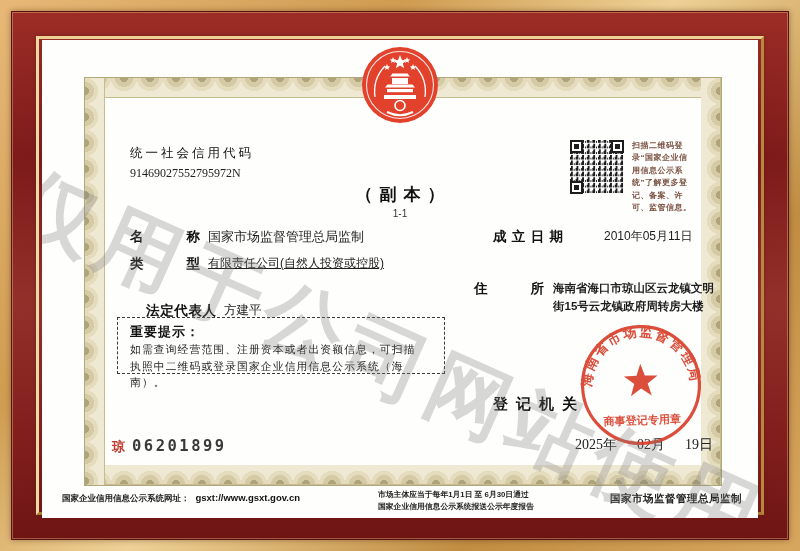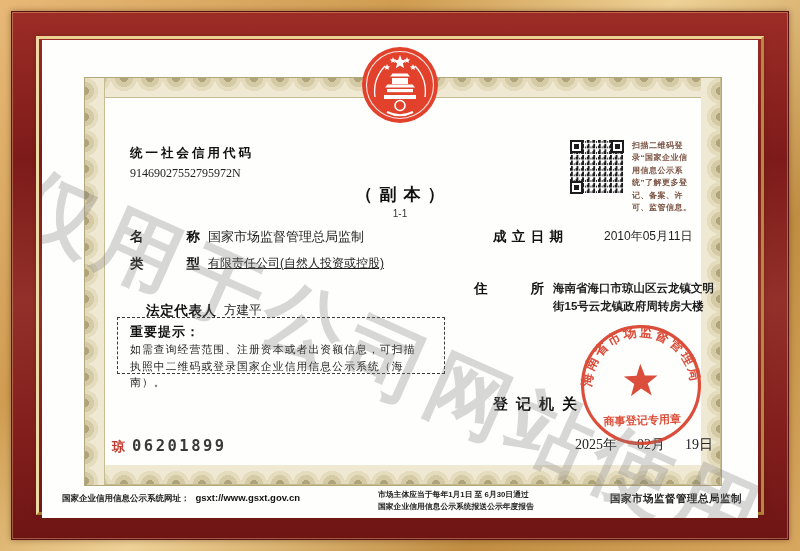--- a/index.html
+++ b/index.html
@@ -29,21 +29,21 @@
   .gb .v { top:0; bottom:0; width:20px;
     background-image:radial-gradient(circle at 0px 13px, rgba(168,156,112,.9) 0 4px, rgba(198,186,140,.65) 4px 9px, rgba(219,209,172,.55) 9px 13px, rgba(239,233,211,0) 13px);
     background-size:20px 26px; background-repeat:repeat-y; }
   .gb .left { left:0; border-right:1px solid #c6bc92; }
   .gb .right { right:0; border-left:1px solid #c6bc92; transform:scaleX(-1); }
 
   .z { position:absolute; z-index:2; }
 
   .emblem { left:318px; top:5px; width:80px; height:80px; }
 
-  .credit-label { left:88px; top:105px; font-size:12.5px; font-weight:700; letter-spacing:3px; color:#111;text-align:right; }
+  .credit-label { left:88px; top:105px; font-size:12.5px; font-weight:400; letter-spacing:3px; color:#111;text-align:right; }
   .credit-code  { left:88px; top:126px; font-size:12px; color:#222; font-family:"Liberation Serif","DejaVu Serif",serif; }
 
   .title { left:0; right:0; top:90px; text-align:center; font-size:42px; font-weight:900;
     letter-spacing:20px; text-indent:20px; color:#8a5a1c;
     text-shadow:1px 1px 0 rgba(90,50,10,.35), -1px 0 0 rgba(150,100,40,.25); }
   .subtitle { left:0; right:0; top:143px; text-align:center; font-size:17px; font-weight:700;
     letter-spacing:7px; text-indent:7px; color:#111; }
   .copy-num { left:0; right:0; top:168px; text-align:center; font-size:10px; color:#333; }
 
   .qr { left:528px; top:100px; width:54px; height:54px; }

